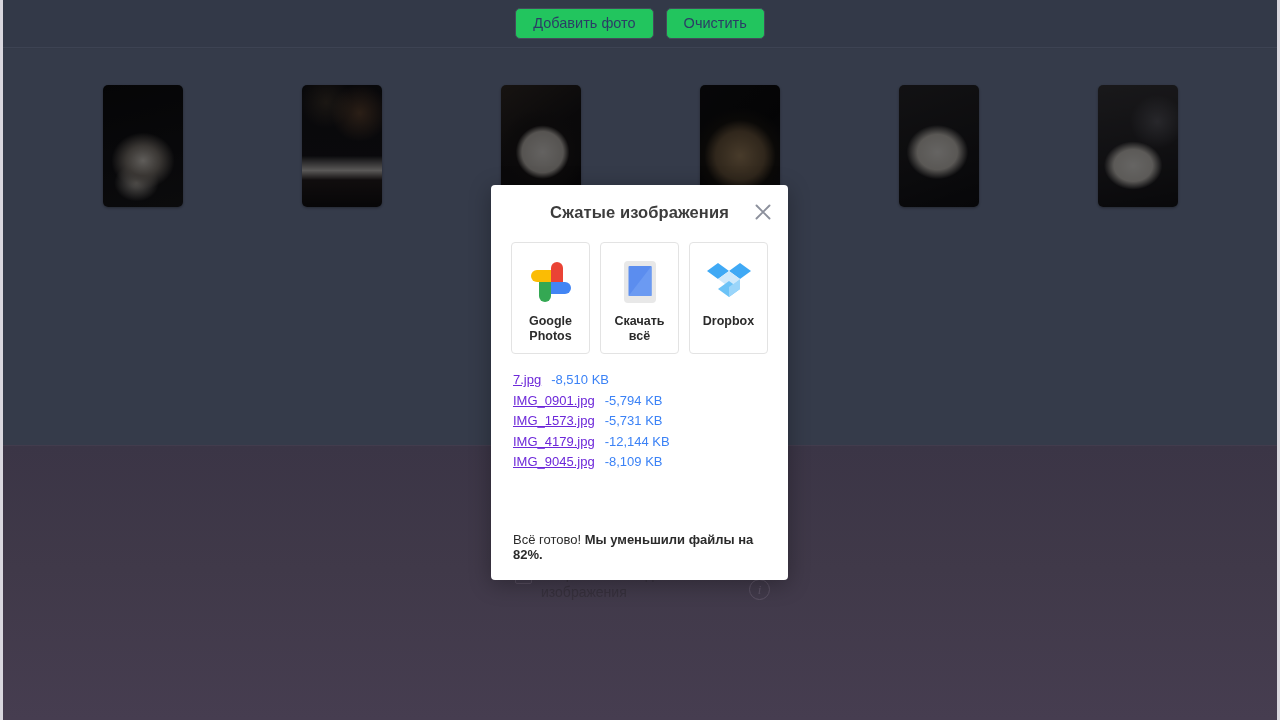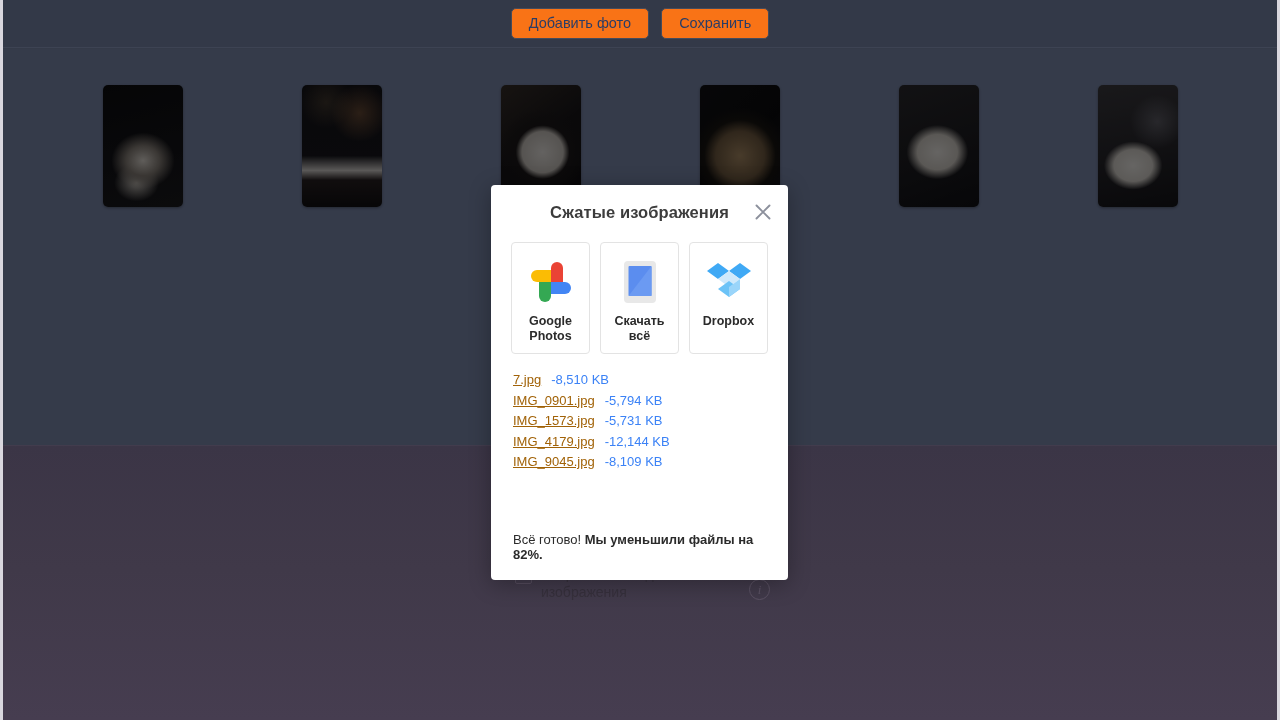--- a/index.html
+++ b/index.html
@@ -47,21 +47,21 @@
     background: #333948;
     border-bottom: 1px solid #3d4353;
     display: flex;
     align-items: center;
     justify-content: center;
     gap: 12px;
   }
   .tool-btn {
     border: 1px solid #454b5b;
     border-radius: 5px;
-    background: #f97316;
+    background: #22c55e;
     color: #2b3d66;
     font-size: 14.5px;
     padding: 7px 17px 8px;
     line-height: 1;
     cursor: pointer;
     white-space: nowrap;
   }
 
   
   #thumb-band {
@@ -265,21 +265,21 @@
     padding: 18px 22px 0;
     flex: 1 1 auto;
   }
   .file-row {
     display: flex;
     align-items: baseline;
     margin-bottom: 5.5px;
     font-size: 13px;
   }
   .file-name {
-    color: #a16207;
+    color: #6d28d9;
     text-decoration: underline;
     cursor: pointer;
     white-space: nowrap;
   }
   .file-delta {
     color: #3b82f6;
     margin-left: 10px;
     white-space: nowrap;
   }
 
@@ -320,21 +320,21 @@
 
 <div id="page">
 
   <div id="app-layer">
 
     <div class="page-edge-left"></div>
     <div class="page-edge-right"></div>
 
     <div id="toolbar">
       <button class="tool-btn">Добавить фото</button>
-      <button class="tool-btn">Сохранить</button>
+      <button class="tool-btn">Очистить</button>
     </div>
 
     <div id="thumb-band">
       <div id="thumb-row">
         <div class="thumb ph1">
             <i></i>
           </div>
         <div class="thumb ph2">
             <i></i>
           </div>

